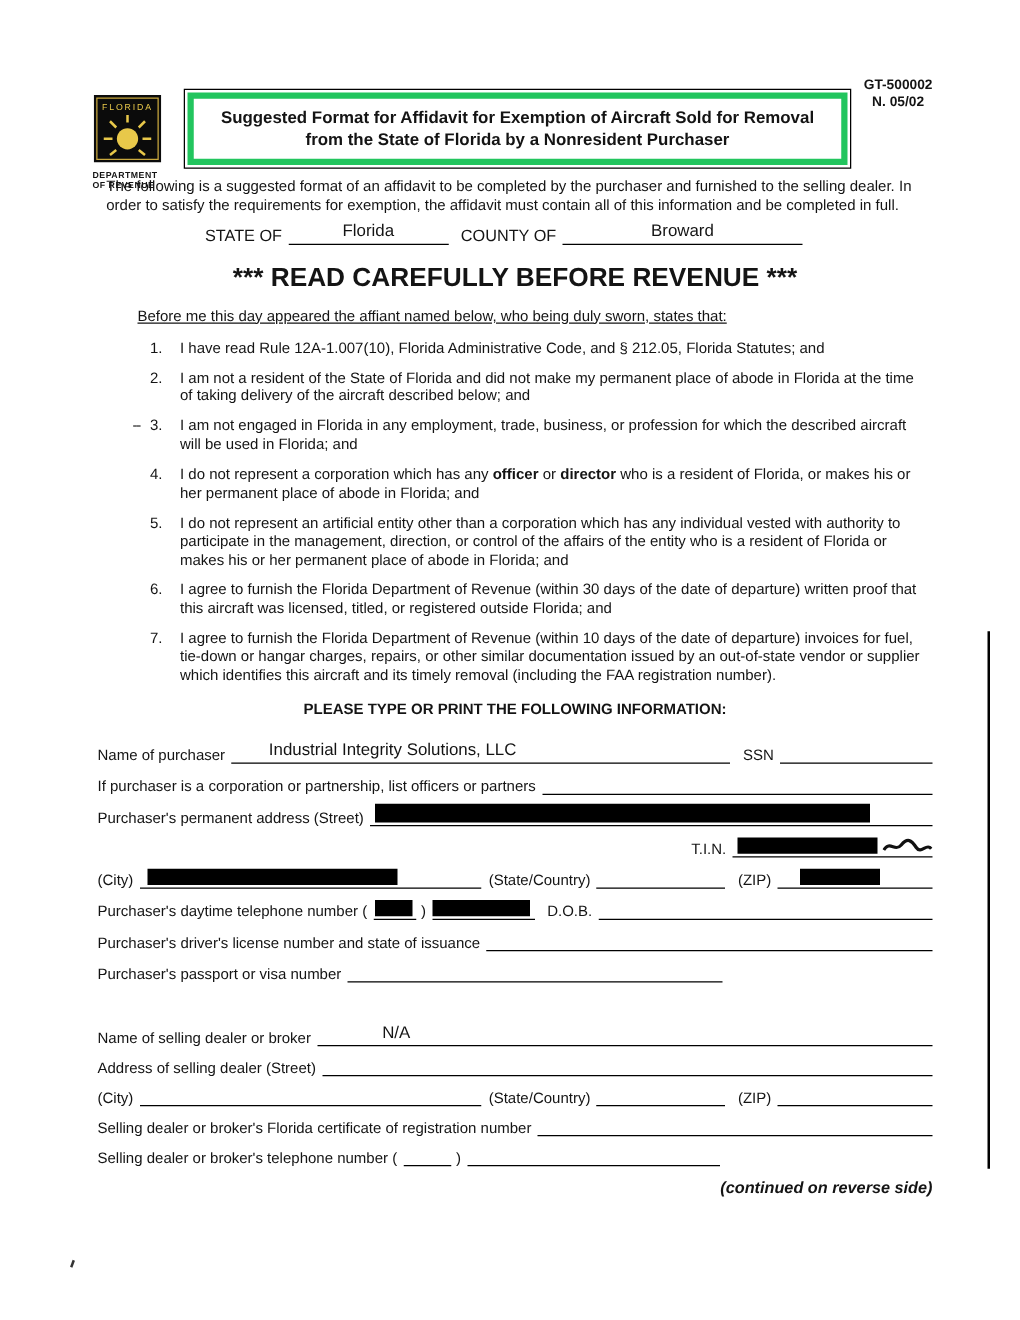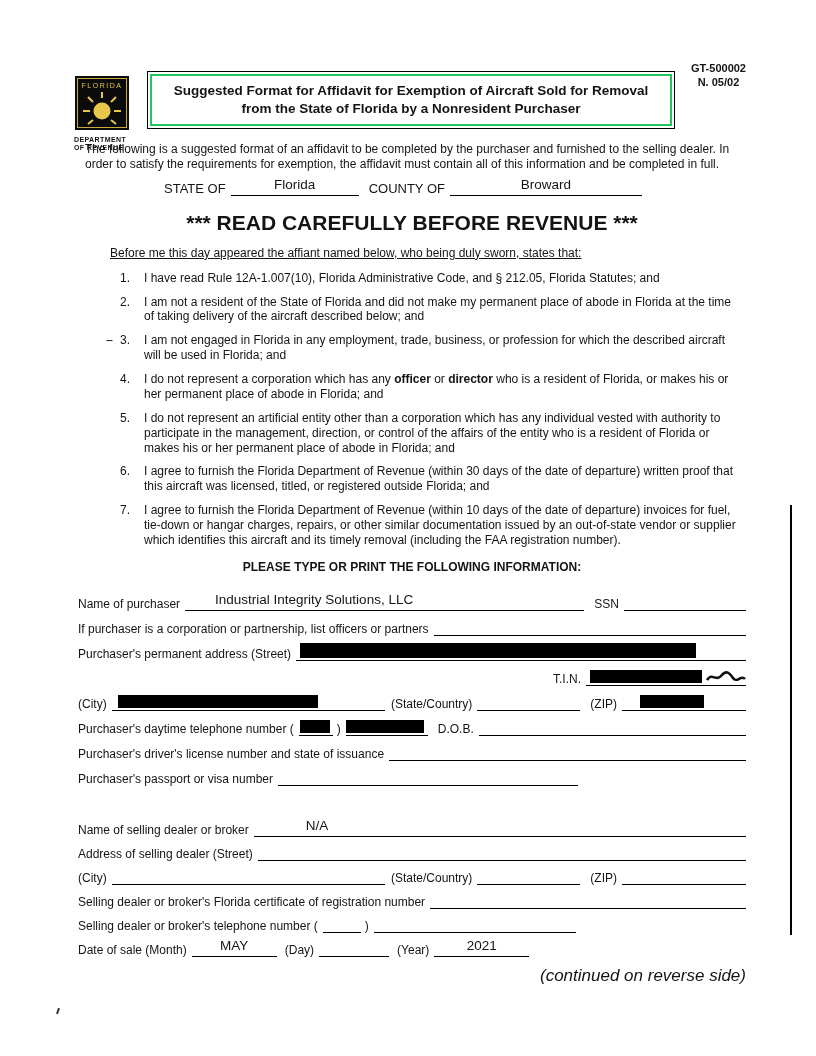--- a/index.html
+++ b/index.html
@@ -8,21 +8,21 @@
     background:#ffffff; color:#141414;
     font-family:"Liberation Sans", sans-serif; overflow:hidden;
   }
   
   .form-num { position:absolute; top:62px; right:70px; text-align:center;
     font-weight:bold; font-size:11px; line-height:1.25; }
   .logo-col { position:absolute; top:76px; left:74px; width:56px; text-align:center; }
   .logo-caption { font-size:7px; font-weight:bold; letter-spacing:.4px; line-height:1.2; margin-top:2px; text-align:left; }
   .title-box {
     position:absolute; top:74px; left:150px; width:494px;
-    border:2px solid #22c55e; box-shadow:0 0 0 2px #fff, 0 0 0 3px #000;
+    border:5px solid #22c55e; box-shadow:0 0 0 2px #fff, 0 0 0 3px #000;
     padding:6px 12px 7px; text-align:center;
     font-weight:bold; font-size:13.5px; line-height:1.3;
   }
   
   .content { position:absolute; top:142px; left:78px; width:668px; font-size:12px; }
   .intro { margin-left:7px; width:656px; line-height:1.28; }
   .state-line { display:flex; align-items:flex-end; margin-top:8px; padding-left:86px; font-size:13px; }
   .read-heading { text-align:center; font-weight:bold; font-size:21px; margin-top:15px; }
   .affiant { margin-top:11px; margin-left:32px;text-decoration:underline; }
   .list { margin-top:11px; padding-left:42px; padding-right:4px; }
@@ -42,21 +42,21 @@
   .lbl.ml { margin-left:10px; }
   .fill { position:relative; border-bottom:1.5px solid #000; height:14px; }
   .grow { flex:1; }
   .spacer { flex:1; }
   .typed { position:absolute; bottom:3px; font-size:13.5px; white-space:nowrap; }
   .typed.center { left:50%; transform:translateX(-50%); }
   .redact { position:absolute; bottom:2px; height:13px; background:#000; }
   .pen { position:absolute; right:0; bottom:1px; }
   
   .continued { text-align:right; margin-top:9px; padding-right:0;
-    font-weight:normal; font-style:italic; font-size:17px; }
+    font-weight:bold; font-style:italic; font-size:13px; }
   .artifact-vline { position:absolute; right:24px; top:505px; width:2px; height:430px; background:#000; }
   .artifact-mark { position:absolute; left:57px; top:1008px; width:2px; height:6px; background:#333; transform:rotate(20deg); }
 </style>
 </head>
 <body>
 
 <div class="page">
 
   <div class="form-num">
     <div>GT-500002</div>
@@ -243,32 +243,20 @@
         <span class="fill grow"></span>
       </div>
 
       <div class="frow">
         <span class="lbl">Selling dealer or broker's telephone number (</span>
         <span class="fill" style="width:38px"></span>
         <span class="lbl close">)</span>
         <span class="fill" style="width:202px"></span>
       </div>
 
-      <div class="frow">
-        <span class="lbl">Date of sale (Month)</span>
-        <span class="fill" style="width:85px">
-          <span class="typed center">MAY</span>
-        </span>
-        <span class="lbl" style="padding-left:8px">(Day)</span>
-        <span class="fill" style="width:70px"></span>
-        <span class="lbl" style="padding-left:8px">(Year)</span>
-        <span class="fill" style="width:95px">
-          <span class="typed center">2021</span>
-        </span>
-      </div>
     </div>
 
     <div class="continued">(continued on reverse side)</div>
   </div>
 
   <div class="artifact-vline"></div>
   <div class="artifact-mark"></div>
 
 </div>
 

